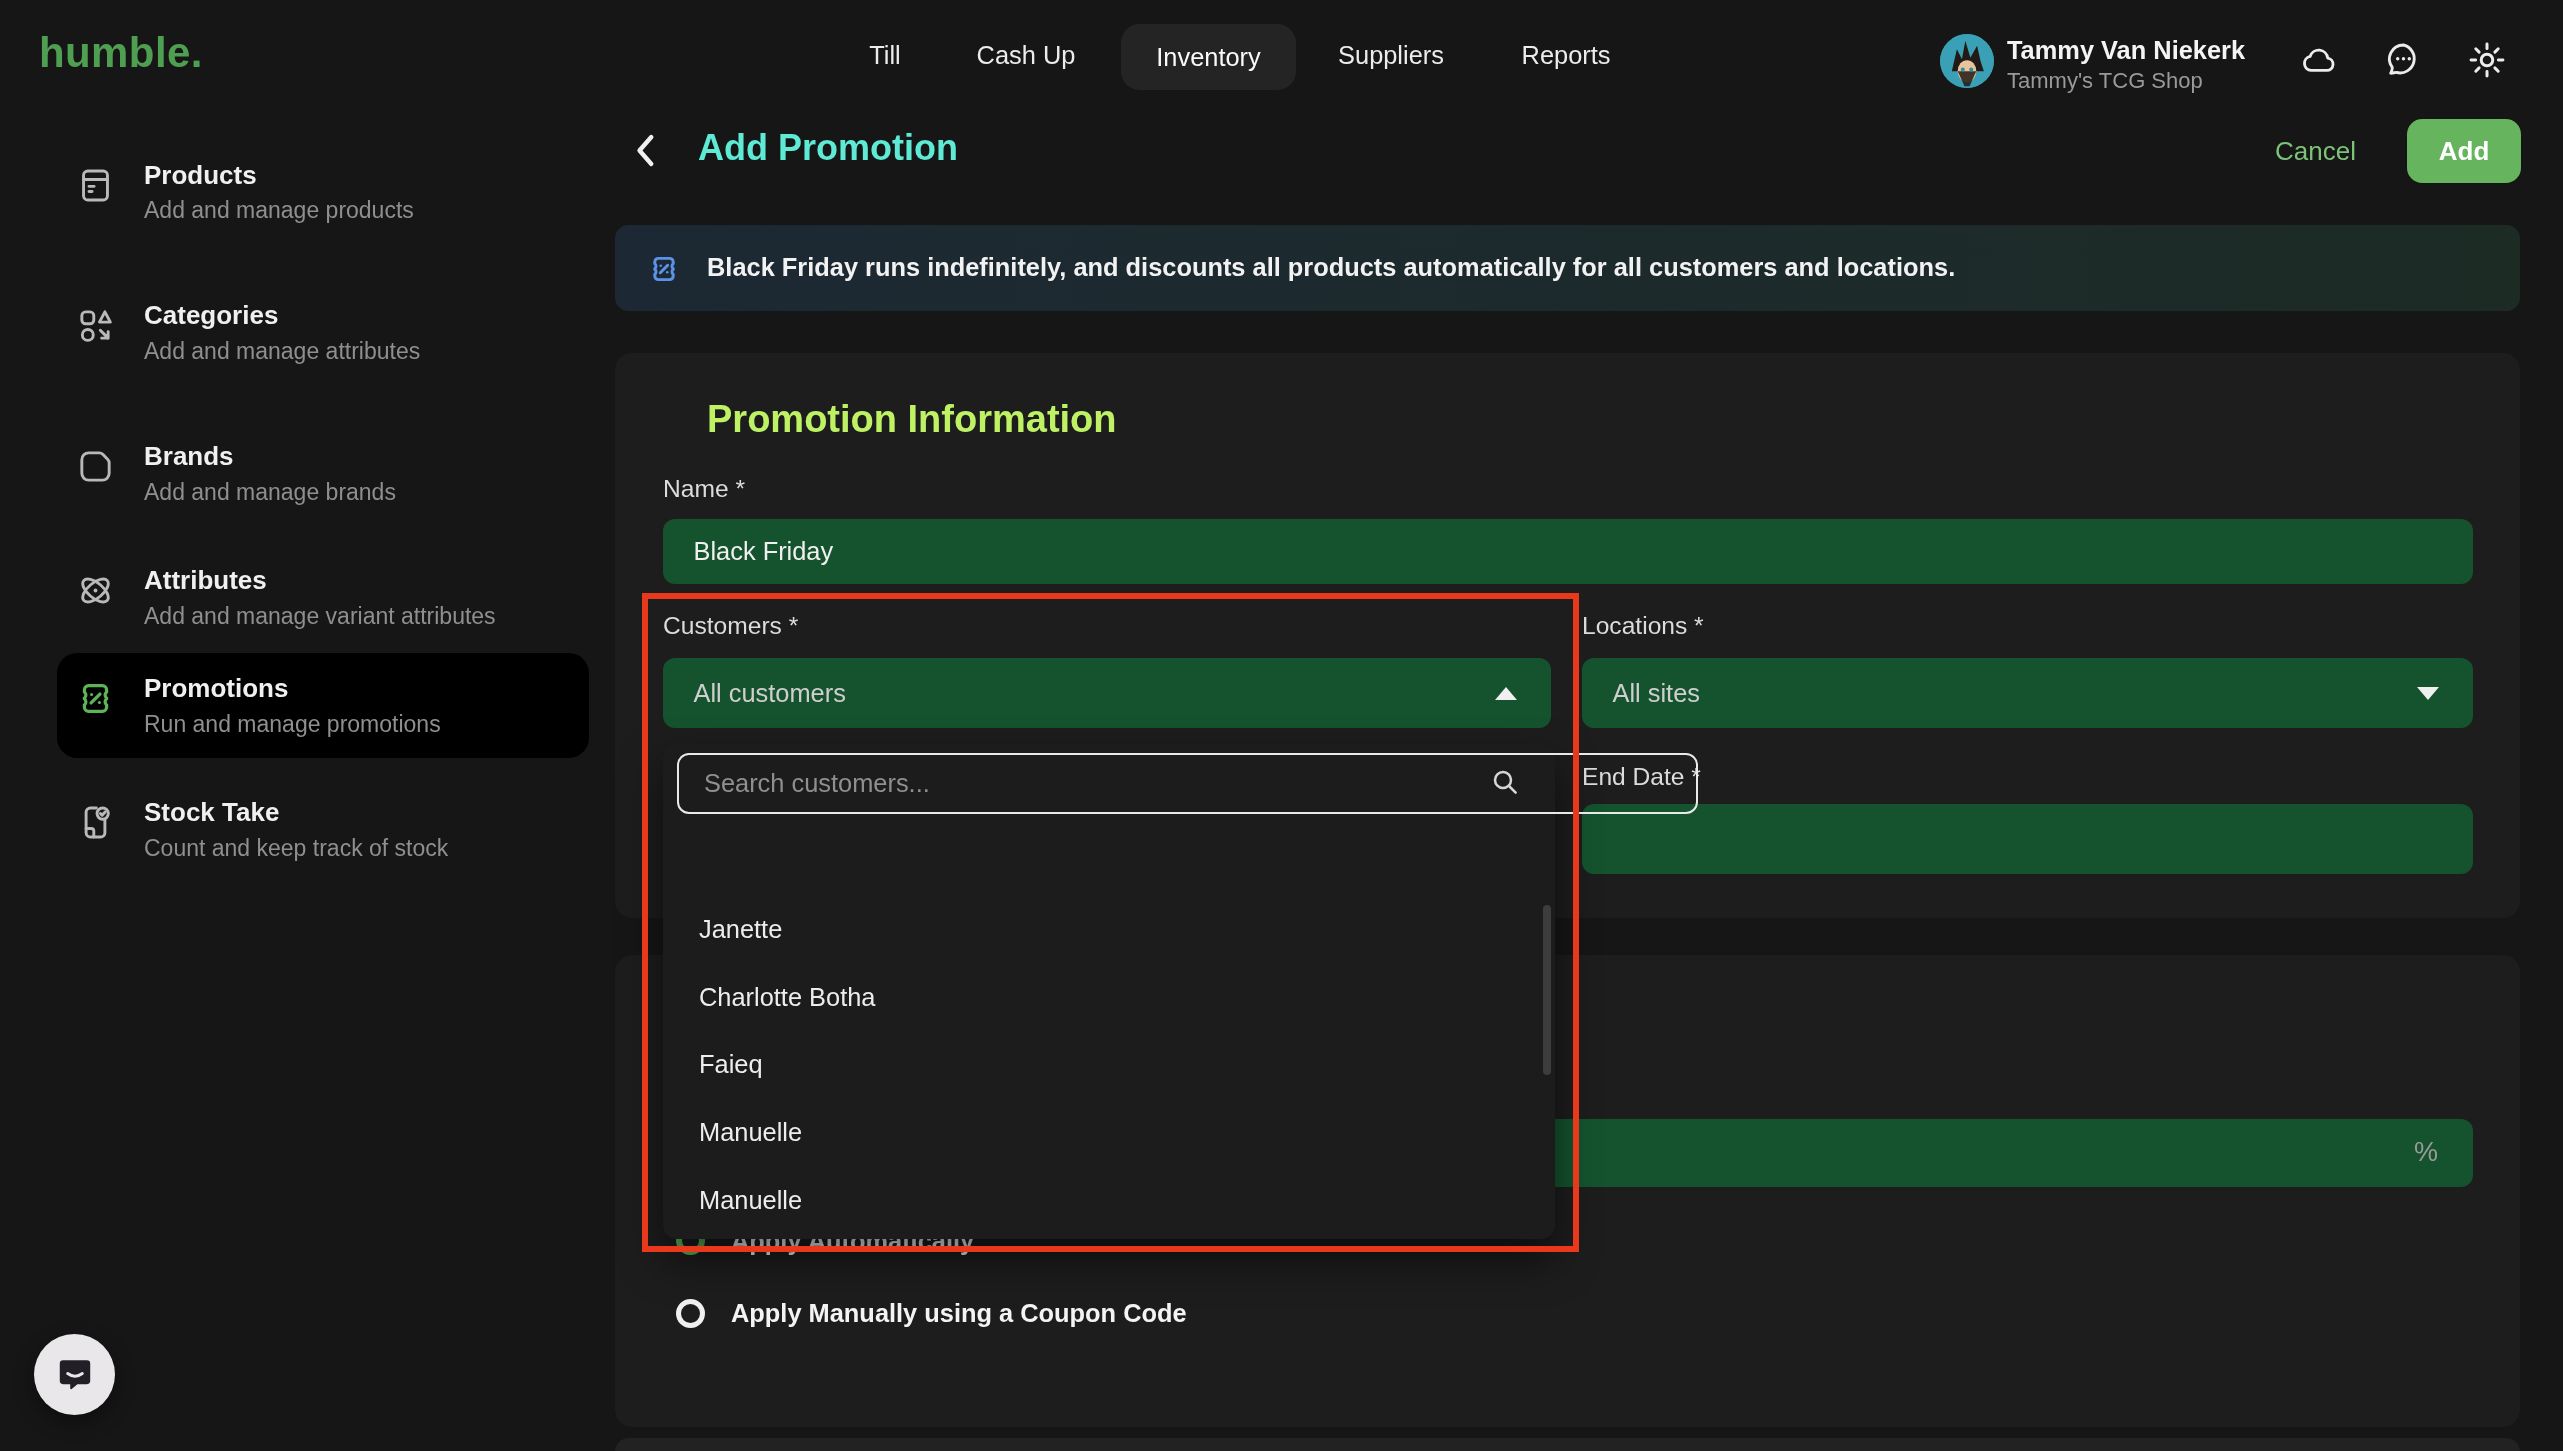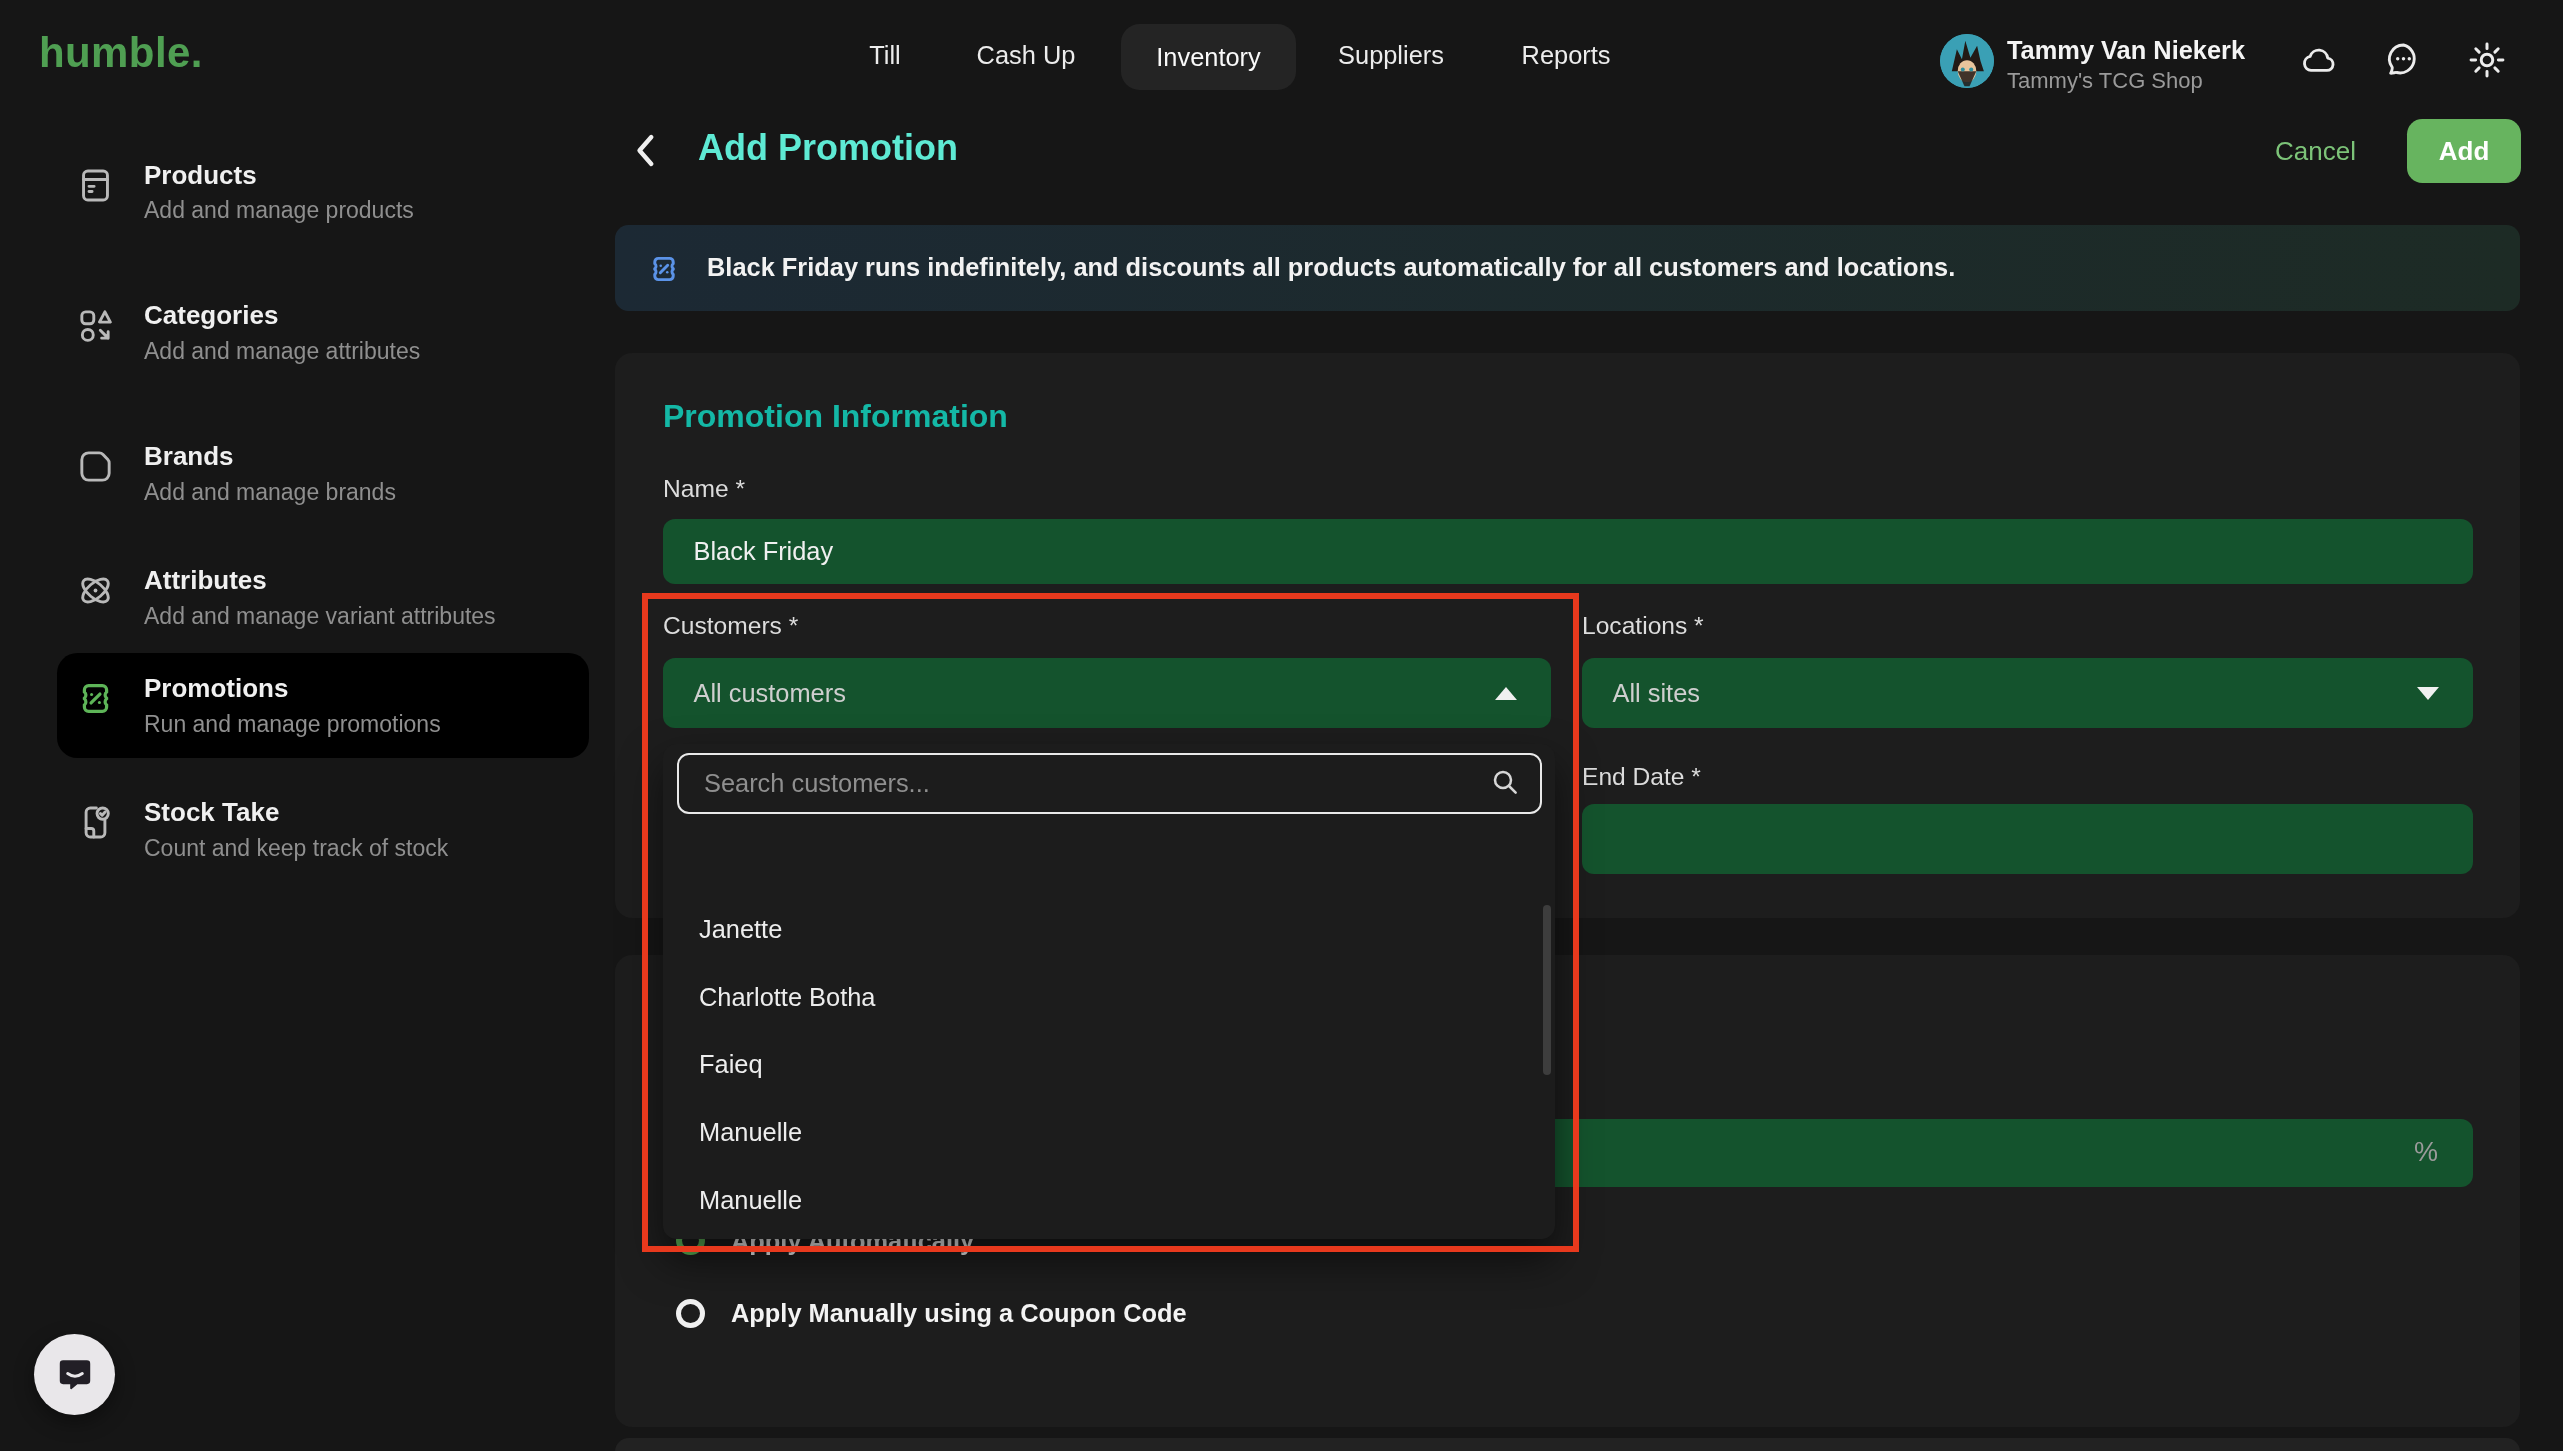--- a/index.html
+++ b/index.html
@@ -27,30 +27,30 @@
   .side-sub{position:absolute;left:87px;top:58px;font-size:23px;color:#8f8f8f;white-space:nowrap;}
   
   .page-title{font-size:36px;font-weight:700;color:#5eead4;}
   .cancel-link{font-size:26px;font-weight:500;color:#7cc378;cursor:pointer;}
   .add-btn{position:absolute;left:2407px;top:119px;width:114px;height:64px;border-radius:15.3px;background:#67b45f;display:flex;align-items:center;justify-content:center;font-size:26px;font-weight:600;color:#fff;cursor:pointer;border:none;}
   
   .banner{position:absolute;left:615px;top:225px;width:1905px;height:86px;border-radius:13.6px;background:linear-gradient(90deg,#1c2934 0%,#1d2b25 100%);}
   .banner-text{position:absolute;left:707px;top:253px;font-size:25.4px;font-weight:600;color:#f2f2f2;white-space:nowrap;}
   
   .card{position:absolute;left:615px;width:1905px;background:#1d1d1d;border-radius:17px;}
-  .card-title{font-size:32px;font-weight:700;color:#14b8a6;}
+  .card-title{font-size:38px;font-weight:700;color:#bef264;margin-left:44px;}
   .field-label{font-size:24.6px;color:#dcdcdc;white-space:nowrap;}
   .input,.select{background:#14532d;border:none;border-radius:12px;color:#f0f0f0;font-size:25.4px;font-family:inherit;display:flex;align-items:center;}
   input.input{padding:0 0 0 30.5px;box-sizing:border-box;outline:none;}
   .select{padding-left:30.5px;box-sizing:border-box;color:#cfcfcf;cursor:pointer;position:absolute;}
   .tri-up{width:0;height:0;border-left:11px solid transparent;border-right:11px solid transparent;border-bottom:13.6px solid #f0f0f0;position:absolute;}
   .tri-down{width:0;height:0;border-left:11px solid transparent;border-right:11px solid transparent;border-top:13.6px solid #f0f0f0;position:absolute;}
   
   .dropdown{position:absolute;left:663px;top:744px;width:892px;height:495px;background:#1c1c1c;border-radius:13.6px;box-shadow:0 20.3px 41px rgba(0,0,0,.55);z-index:5;}
-  .dd-search{position:absolute;left:13.6px;top:8.5px;width:865px;height:61px;background:transparent;border:2.5px solid #e9e9e9;border-radius:12px;color:#f0f0f0;font-size:25.4px;font-family:inherit;padding:0 68px 0 25.4px;box-sizing:border-box;outline:none;}
+  .dd-search{position:absolute;left:13.6px;top:8.5px;width:1021px;height:61px;background:transparent;border:2.5px solid #e9e9e9;border-radius:12px;color:#f0f0f0;font-size:25.4px;font-family:inherit;padding:0 68px 0 25.4px;box-sizing:border-box;outline:none;}
   .dd-search::placeholder{color:#8f8f8f;}
   .dd-row{position:absolute;left:0;width:100%;height:68px;display:flex;align-items:center;padding-left:36px;box-sizing:border-box;font-size:25.4px;color:#ededed;cursor:pointer;}
   .dd-row.hl{background:#121212;}
   .dd-thumb{position:absolute;right:4.2px;top:161px;width:7.6px;height:170px;border-radius:4.2px;background:#3d3d3d;cursor:pointer;}
   
   .annotation{position:absolute;left:642px;top:593px;width:937px;height:659px;border:6.8px solid #e8391d;box-sizing:border-box;z-index:6;pointer-events:none;}
   
   .radio{position:absolute;width:29px;height:29px;border-radius:50%;box-sizing:border-box;cursor:pointer;}
   .radio.sel{border:6px solid #5eb558;}
   .radio.unsel{border:5.1px solid #f0f0f0;}

